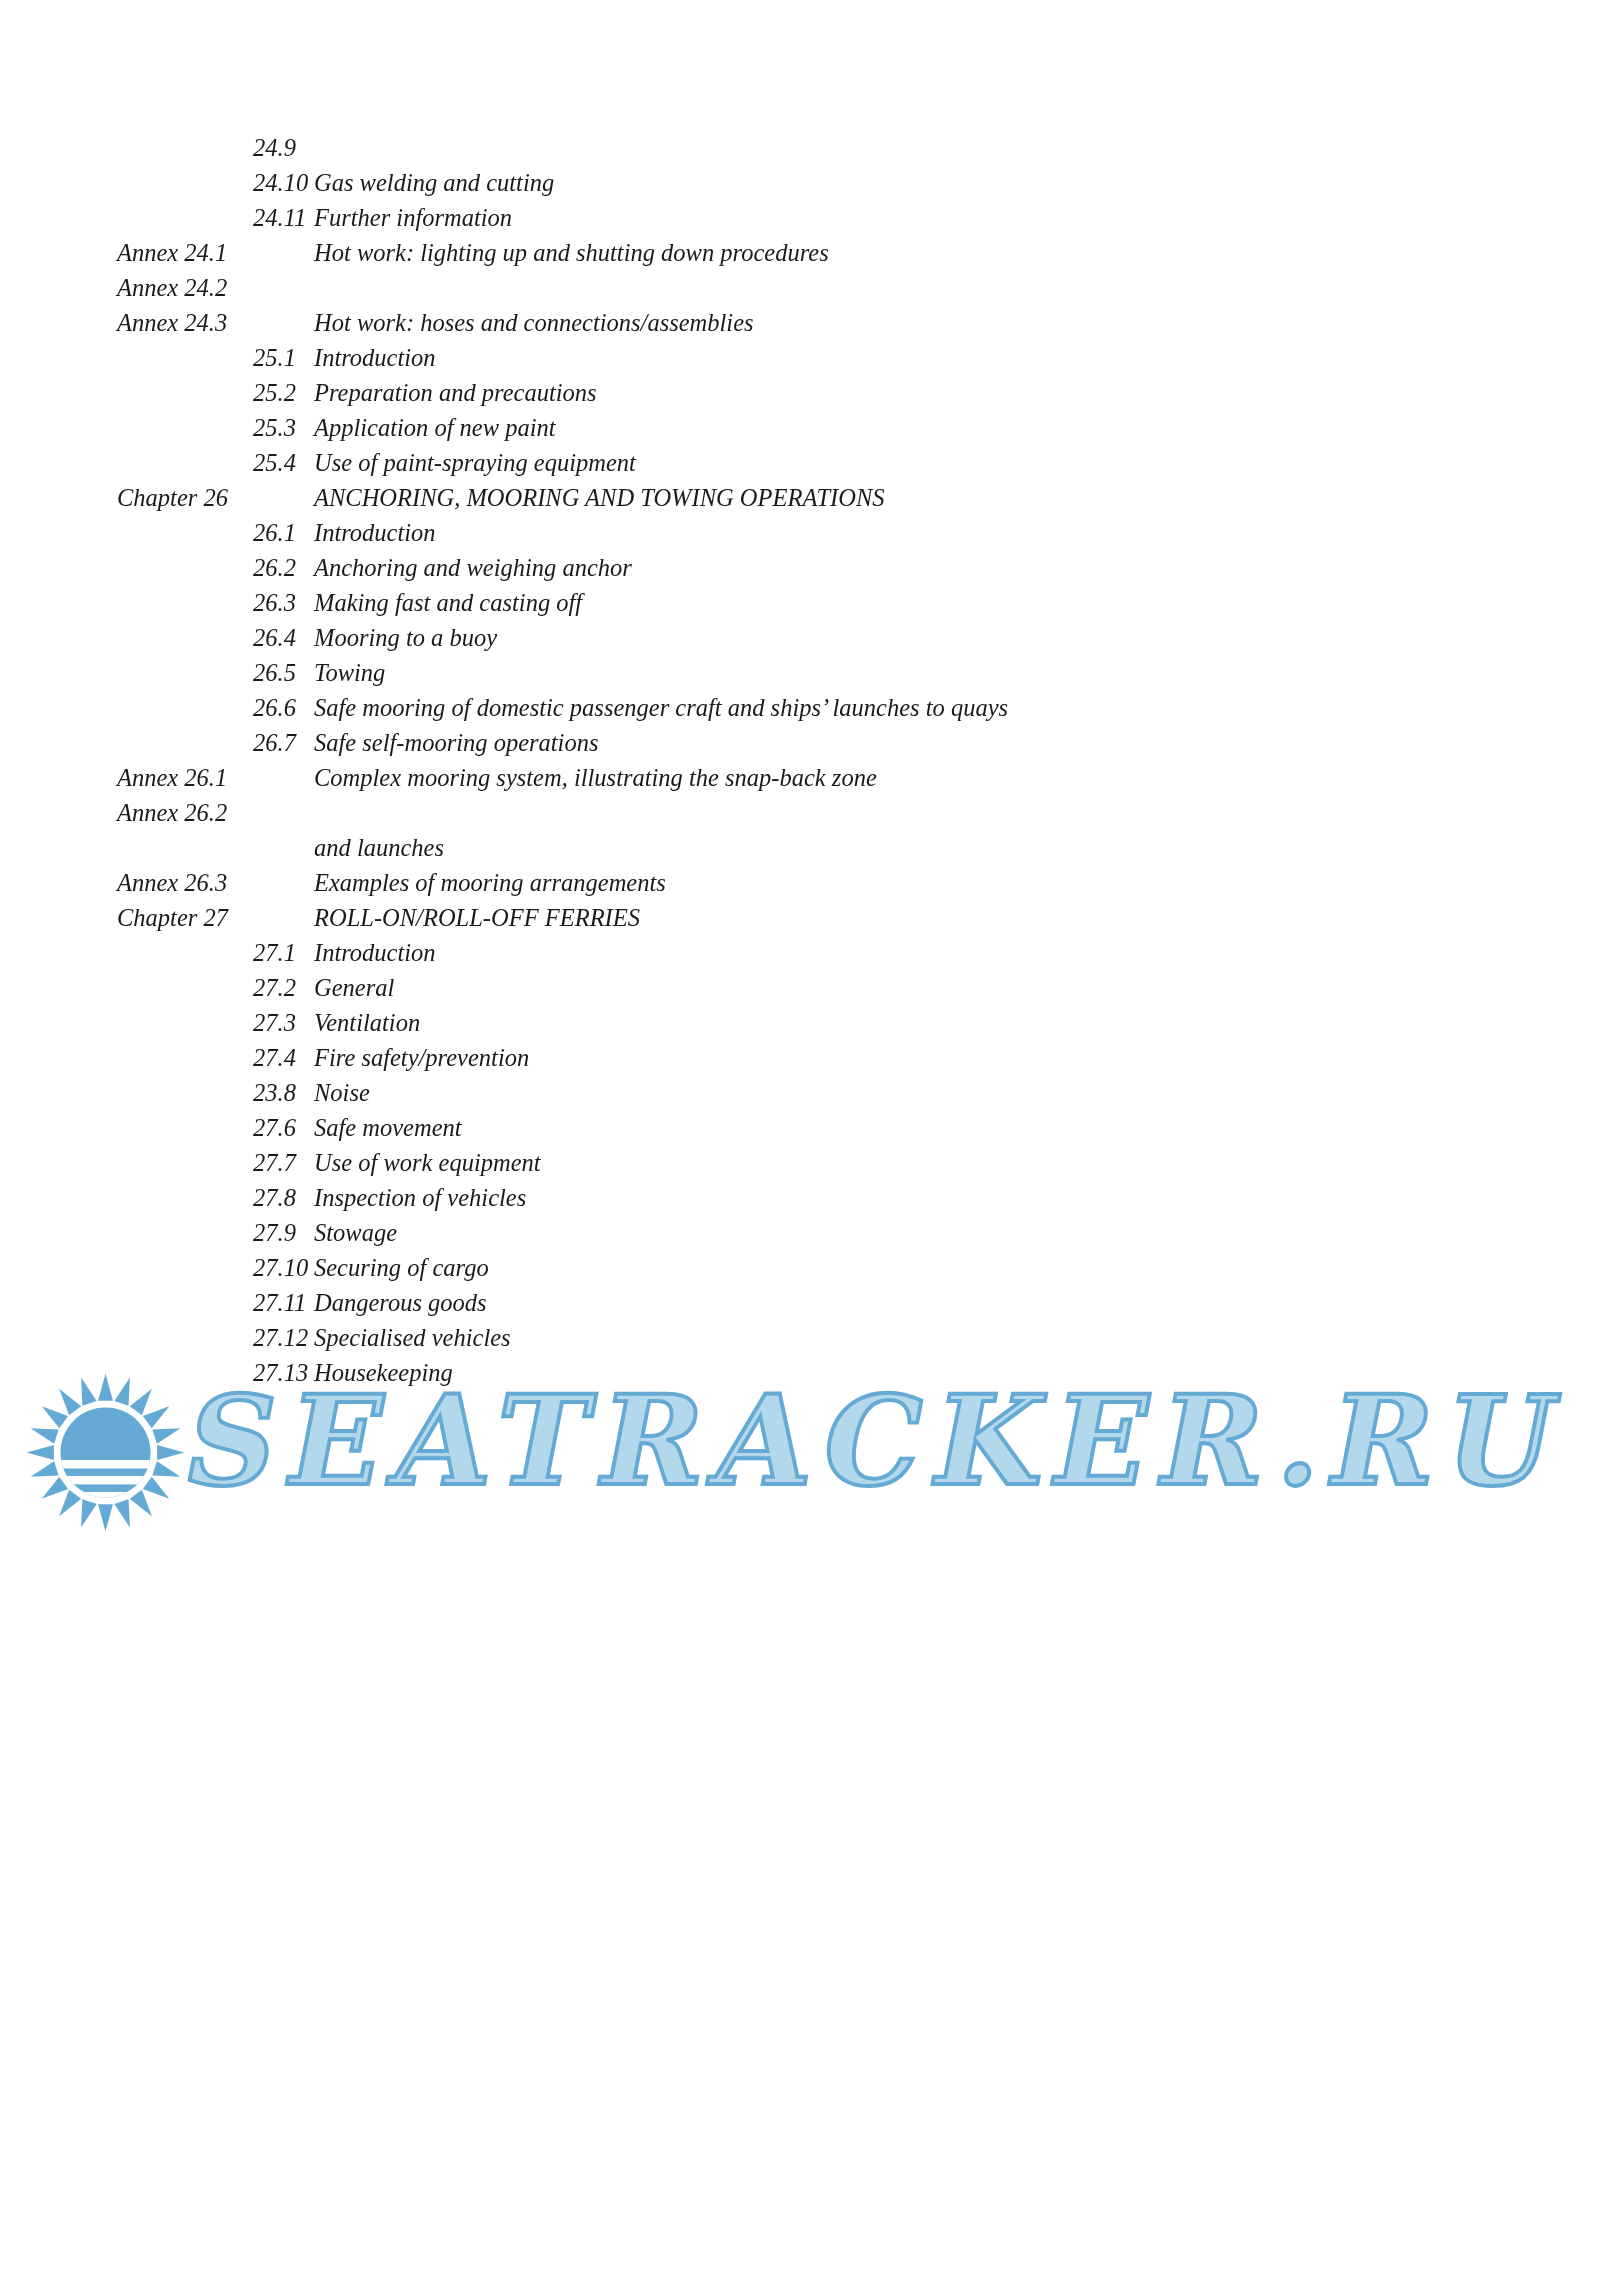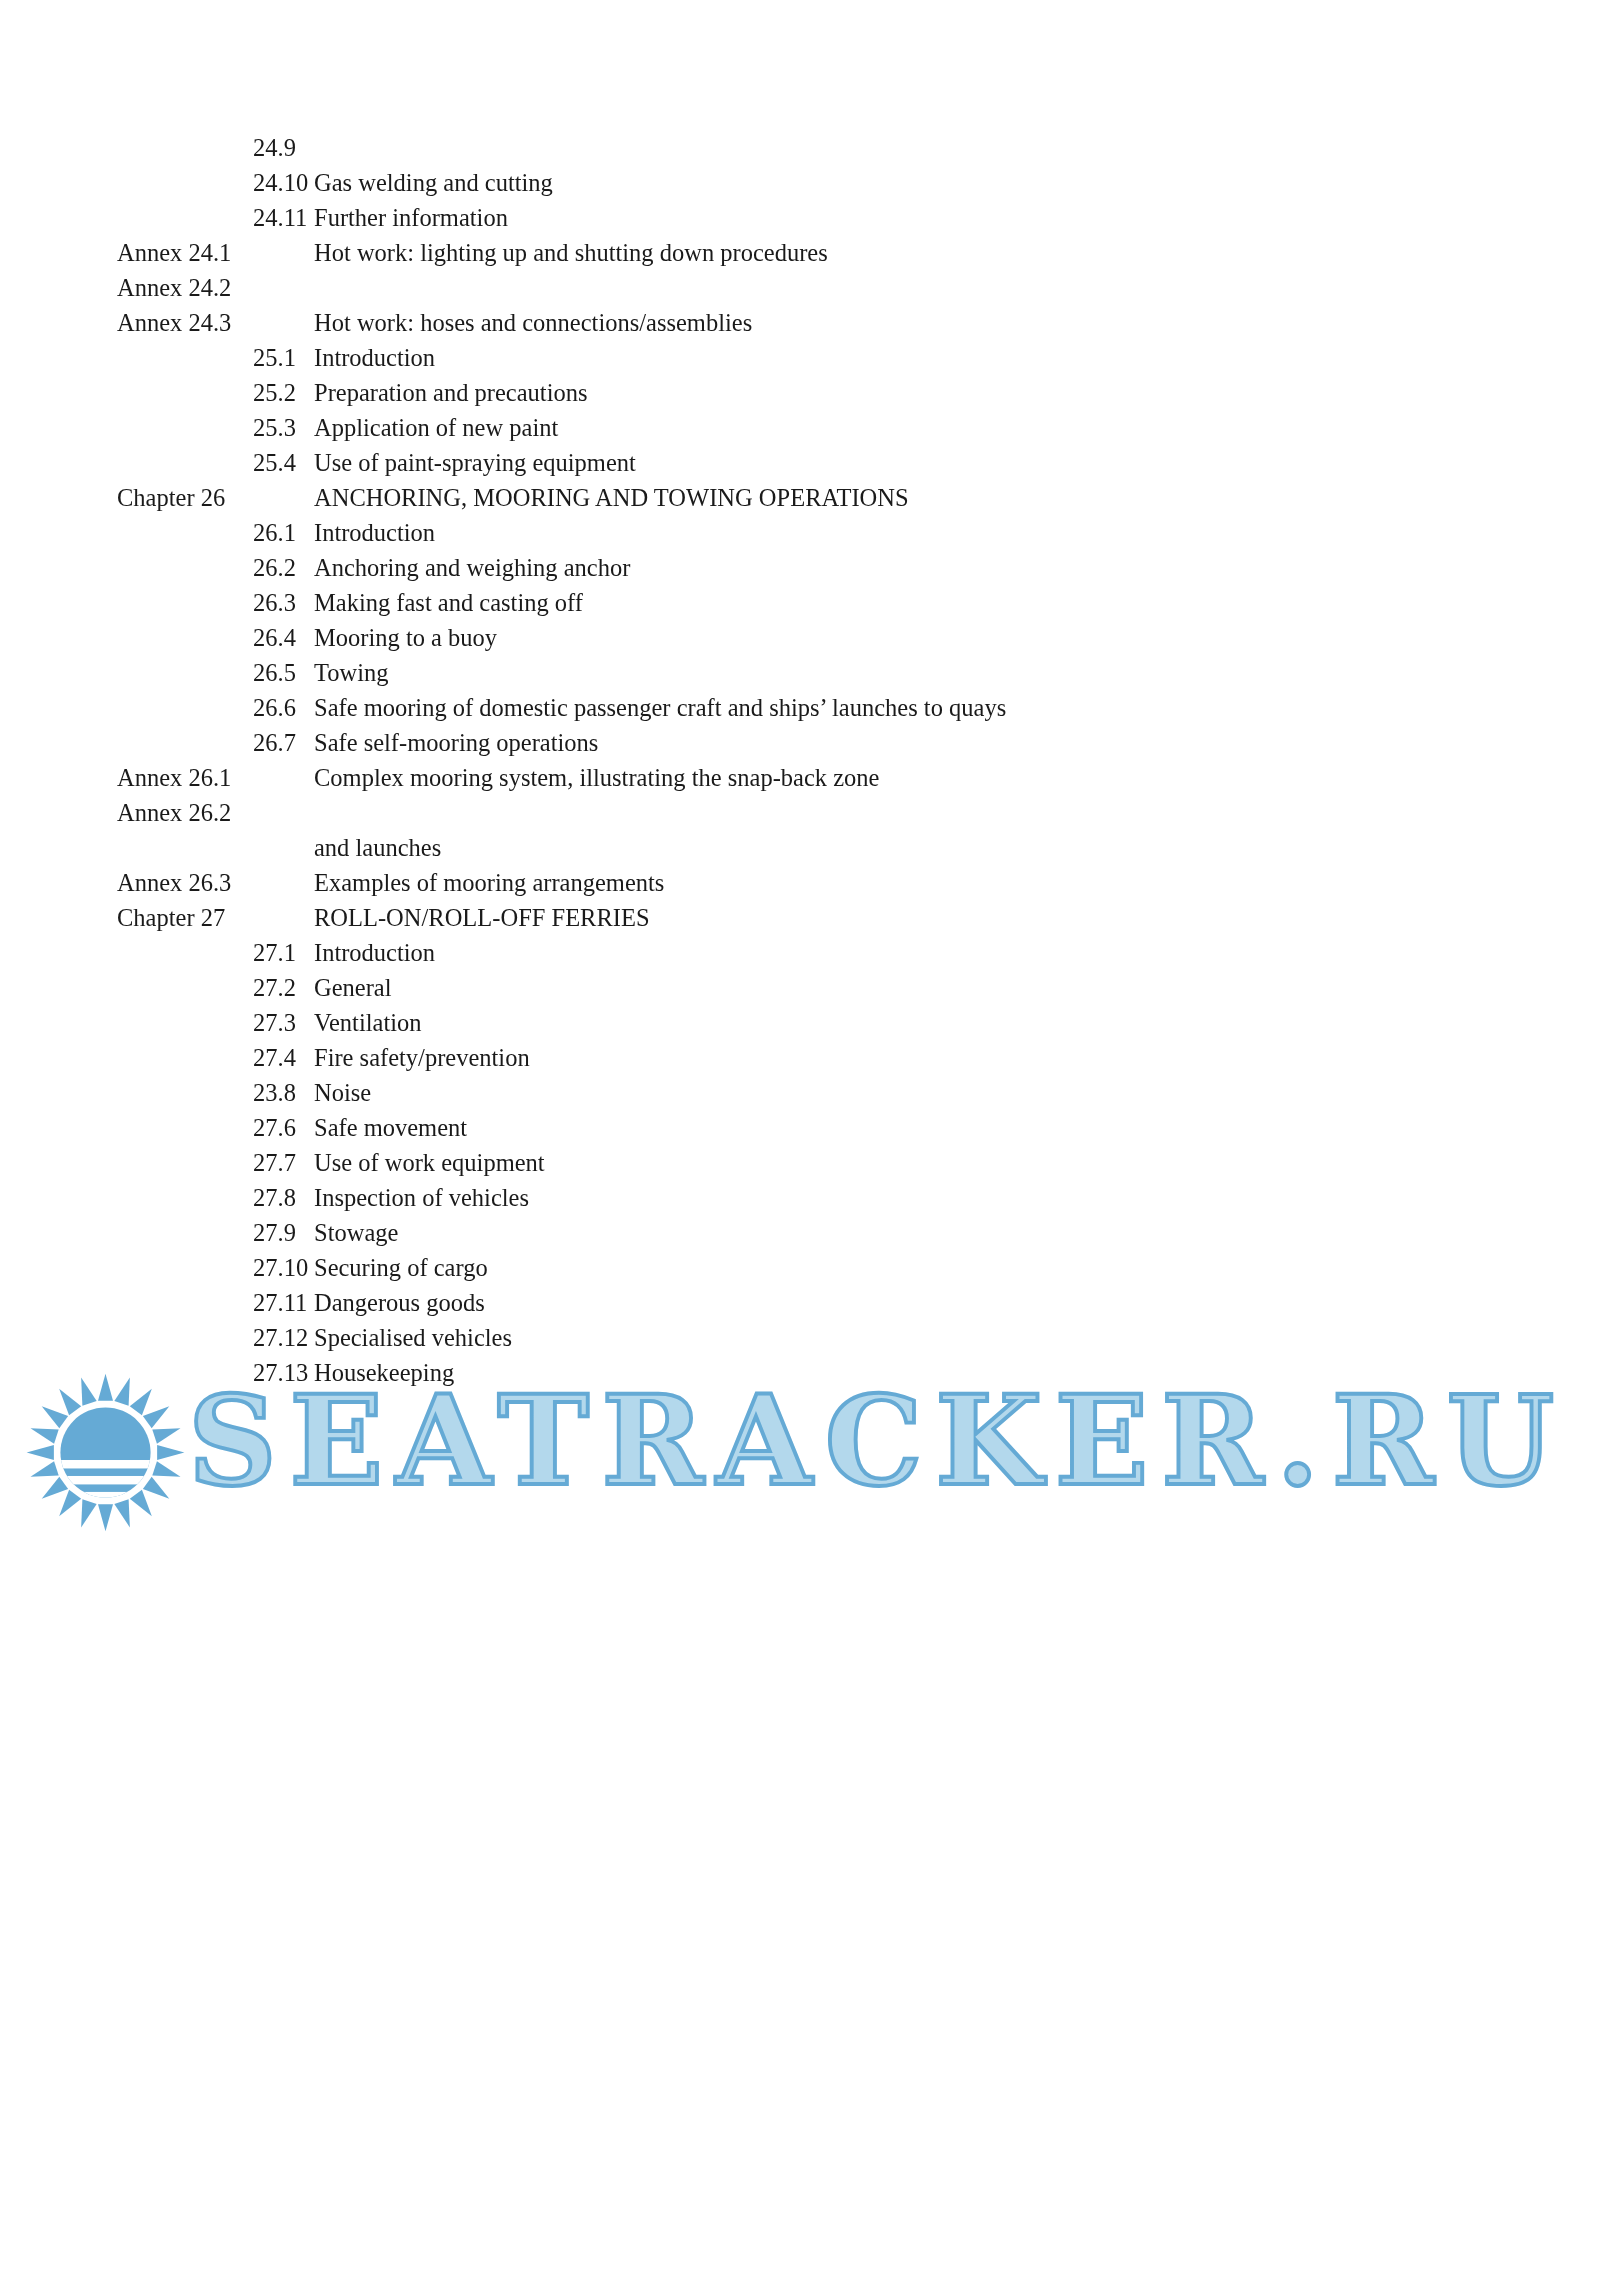--- a/index.html
+++ b/index.html
@@ -8,20 +8,21 @@
     background: #ffffff;
   }
   .page {
     position: relative;
     width: 1621px;
     height: 1607px;
     background: #ffffff;
     overflow: hidden;
     font-family: "Liberation Serif", serif;
     color: #1a1a1a;
+    font-style: italic;
   }
   .toc {
     position: absolute;
     top: 130px;
     left: 0;
     right: 0;
   }
   .row {
     display: flex;
     line-height: 35px;

